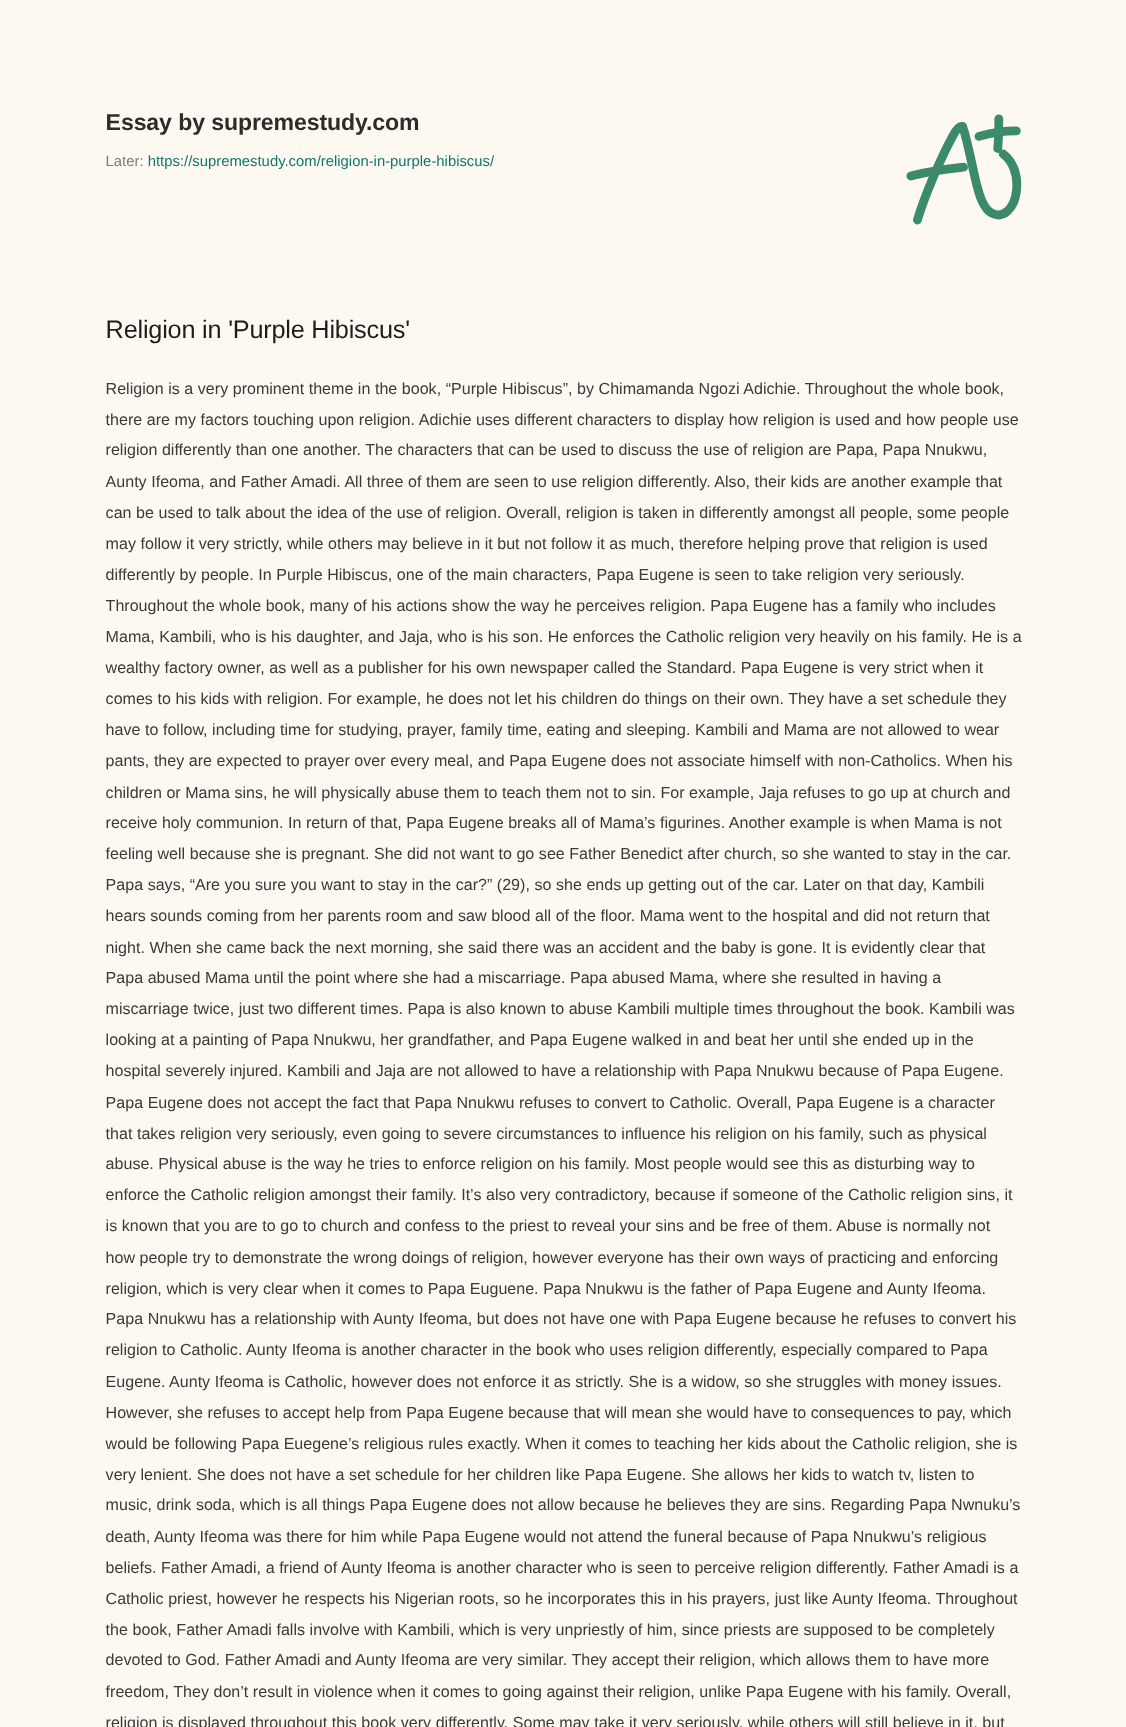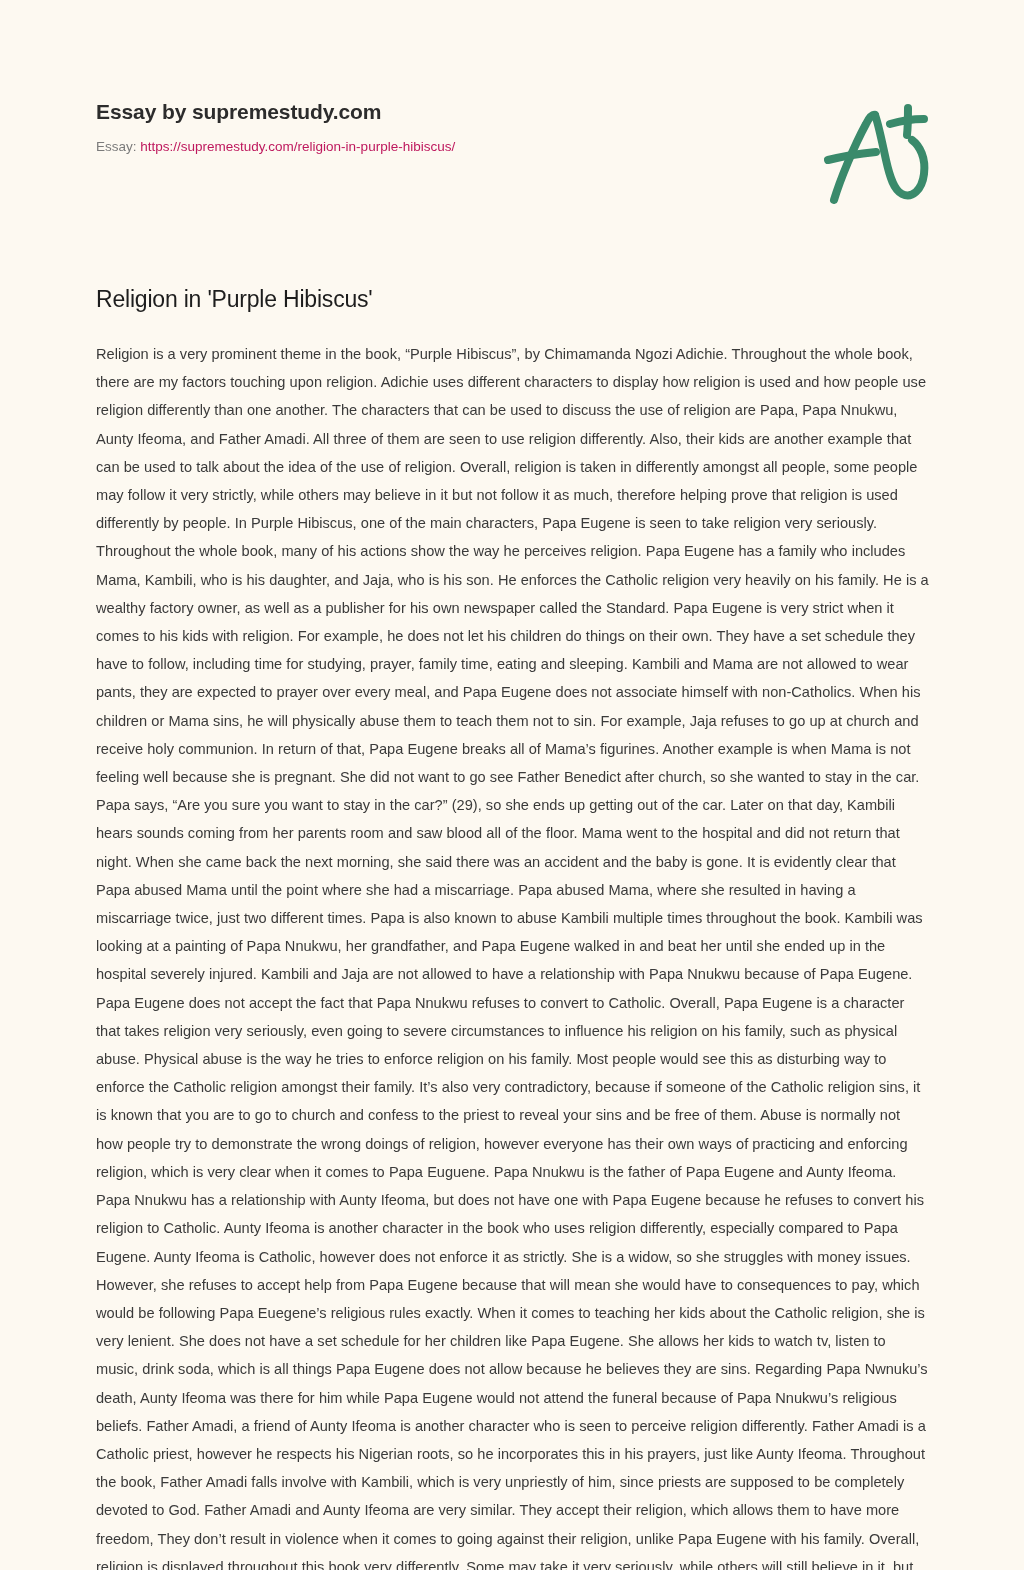--- a/index.html
+++ b/index.html
@@ -42,21 +42,21 @@
     margin-top: 12px;
     font-size: 13.5px;
     color: #7b7b7b;
     line-height: 18px;
     white-space: nowrap;
   }
   .source-label {
     color: #7b7b7b;
   }
   .source-url {
-    color: #be185d;
+    color: #0f766e;
     text-decoration: none;
   }
 
   
   .logo {
     position: absolute;
     left: 812px;
     top: 66px;
     width: 128px;
     height: 108px;
@@ -92,21 +92,21 @@
   }
 </style>
 </head>
 <body>
 
 <div class="page">
 
   <div class="header">
     <div class="brand-title">Essay by supremestudy.com</div>
     <div class="source-line">
-      <span class="source-label">Essay:</span>
+      <span class="source-label">Later:</span>
       <a class="source-url" href="#">https://supremestudy.com/religion-in-purple-hibiscus/</a>
     </div>
   </div>
 
   <div class="logo">
     <svg viewBox="0 0 128 108" xmlns="http://www.w3.org/2000/svg" fill="none" stroke="#3a8a6b" stroke-linecap="round" stroke-linejoin="round">
 
       <path d="M22 98 C28 78, 42 44, 54 22 C57 16, 60 12, 63 13" stroke-width="8"></path>
 
       <path d="M63 13 C66 20, 70 40, 74 58 C78 76, 82 88, 90 92 C100 97, 110 88, 112 72 C114 56, 108 44, 100 38" stroke-width="8"></path>

